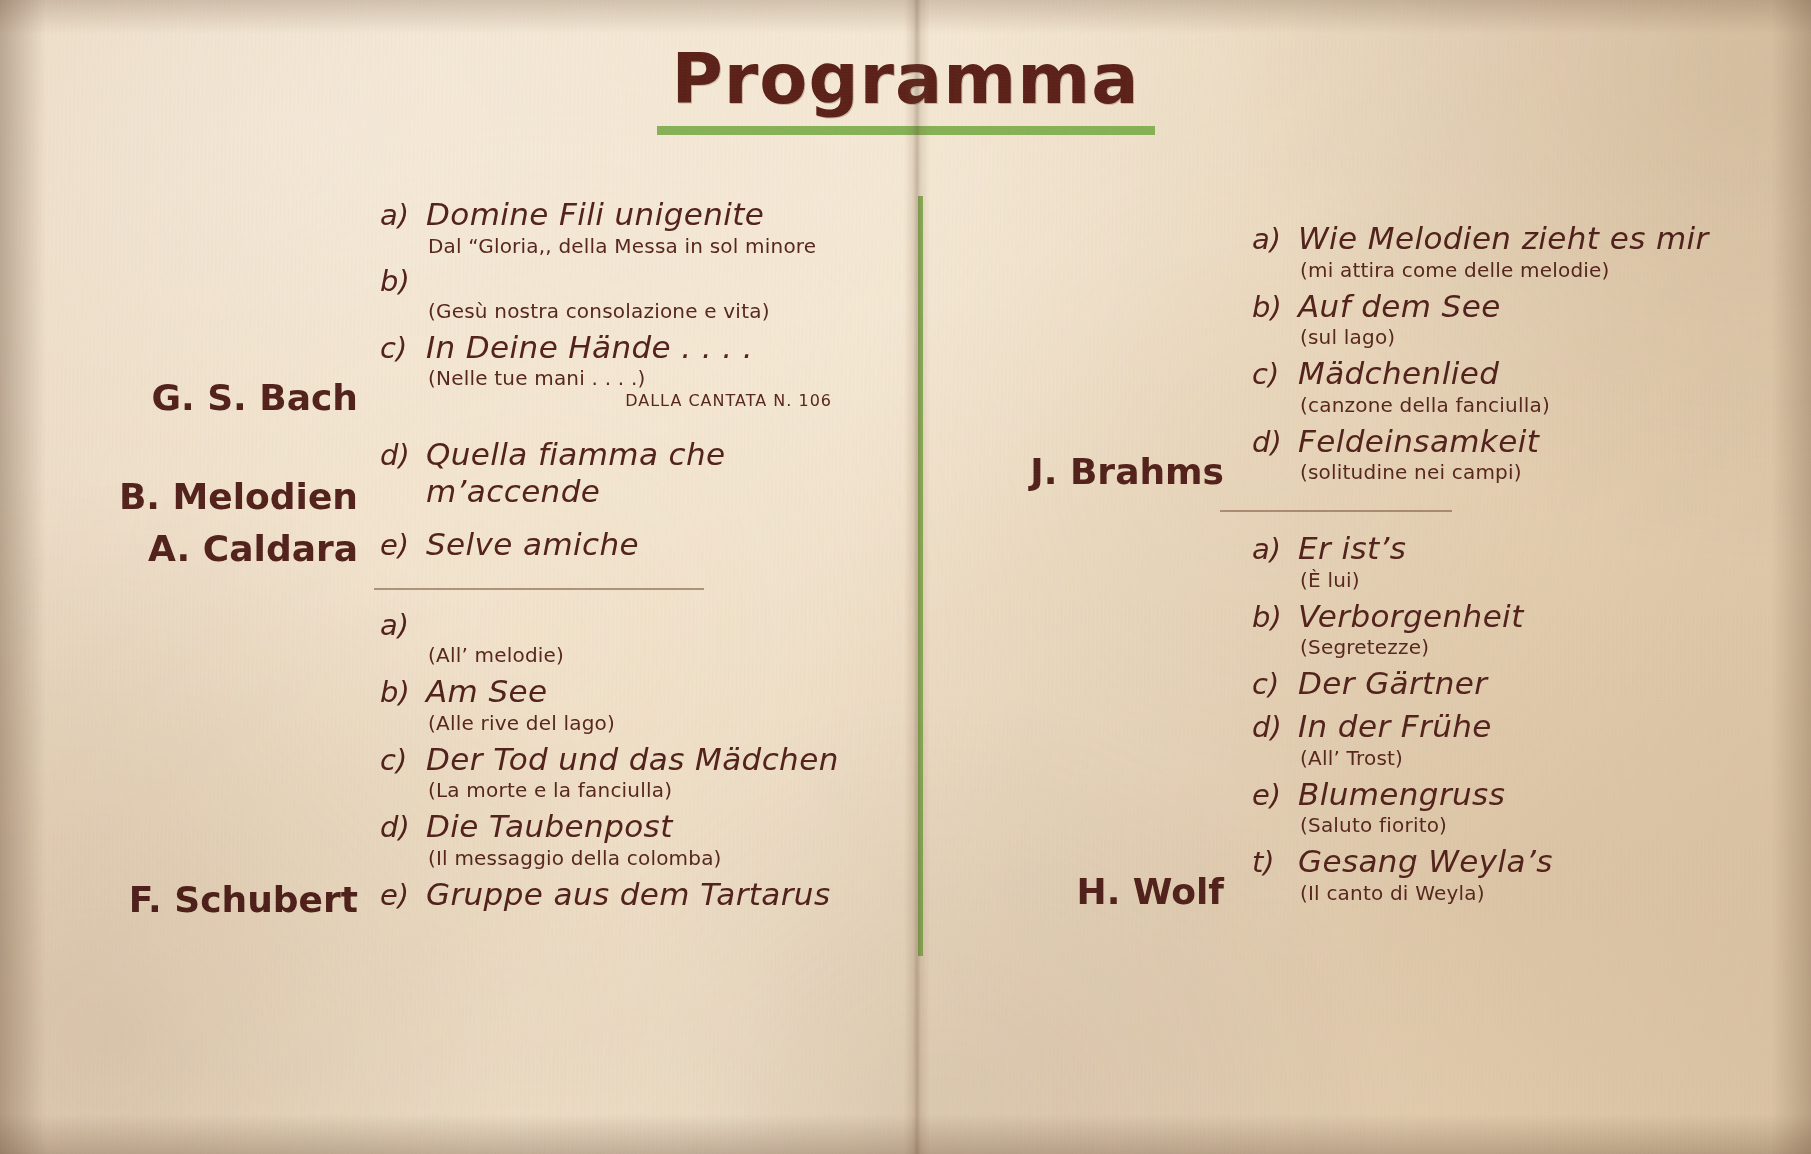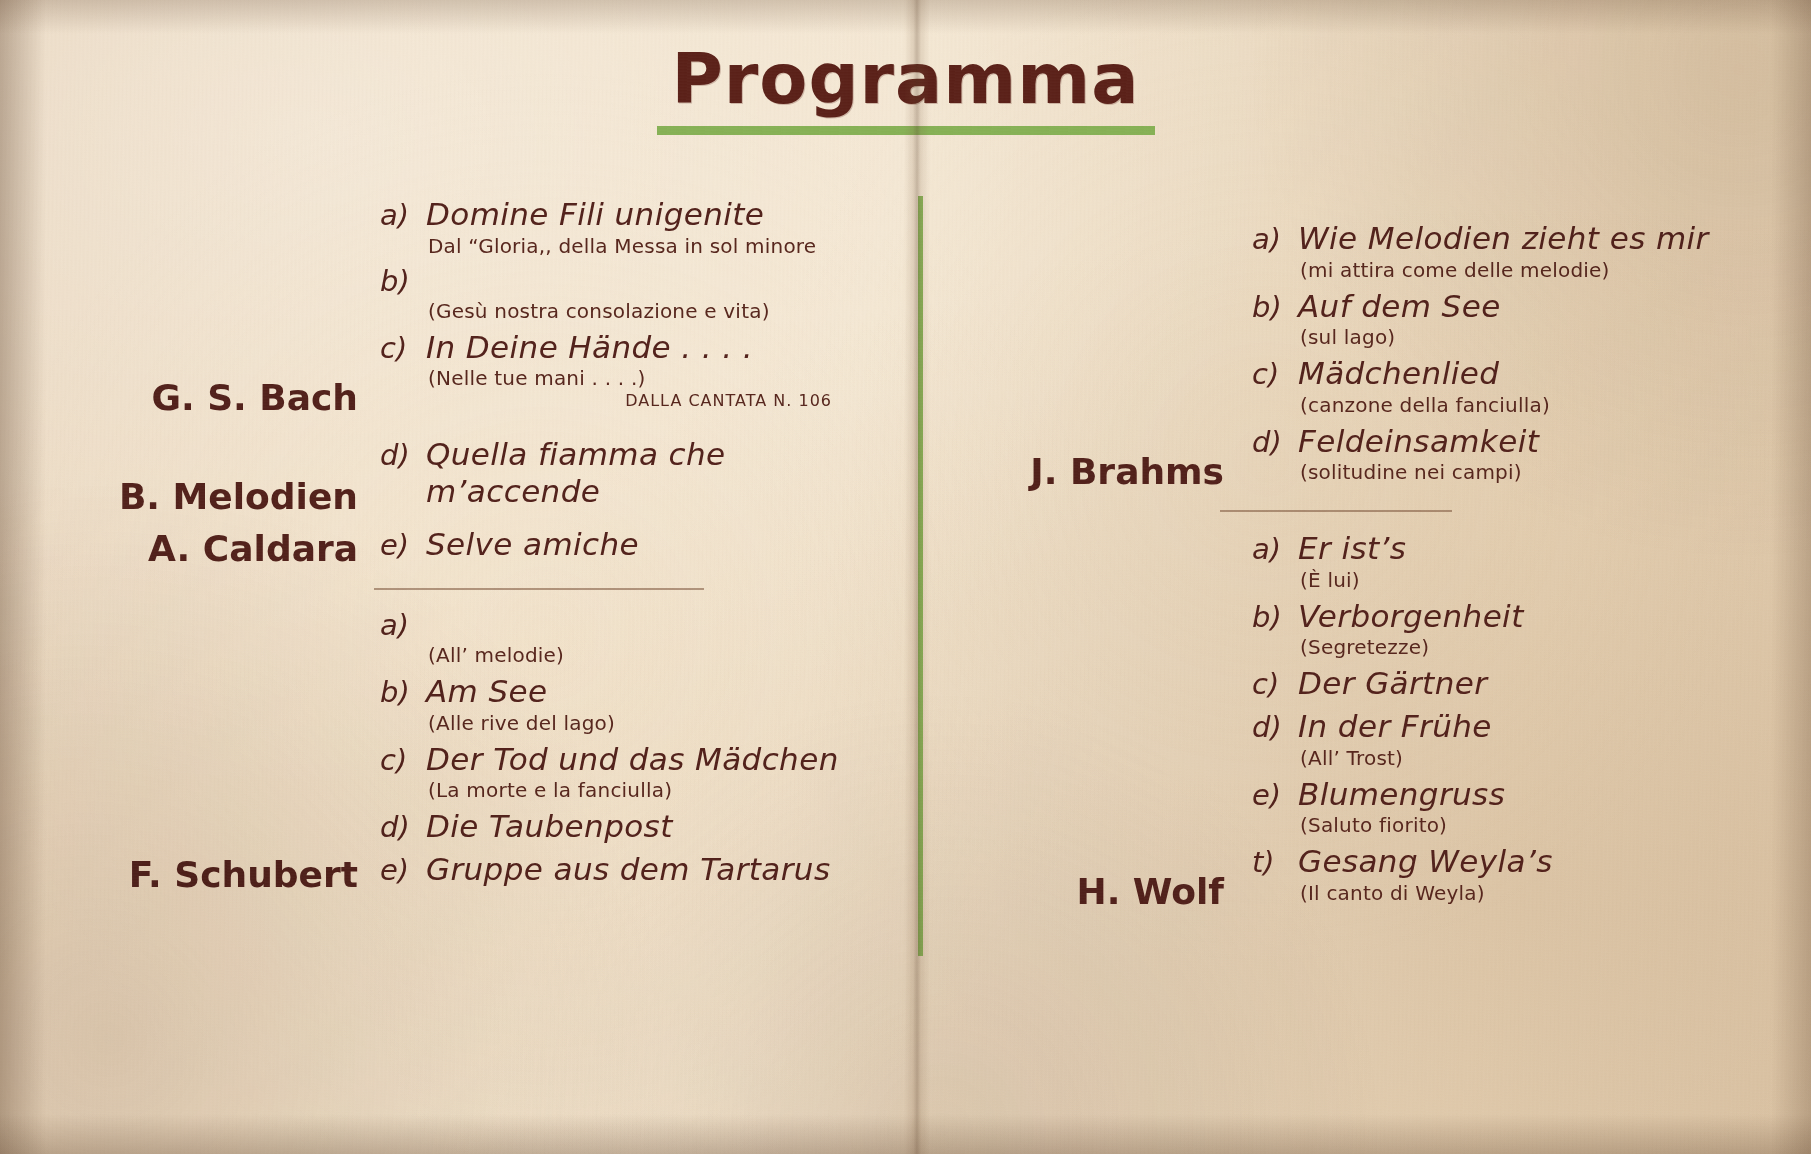--- a/index.html
+++ b/index.html
@@ -280,20 +280,21 @@
               <span class="work-letter">c)</span>
               <span class="work-title">Der Tod und das Mädchen</span>
             </div>
             <div class="work-sub">(La morte e la fanciulla)</div>
           </div>
           <div class="work">
             <div class="work-line">
               <span class="work-letter">d)</span>
               <span class="work-title">Die Taubenpost</span>
             </div>
+            <div class="work-sub">(Il messaggio della colomba)</div>
           </div>
           <div class="work">
             <div class="work-line">
               <span class="work-letter">e)</span>
               <span class="work-title">Gruppe aus dem Tartarus</span>
             </div>
           </div>
         </div>
       </div>
     </div>

